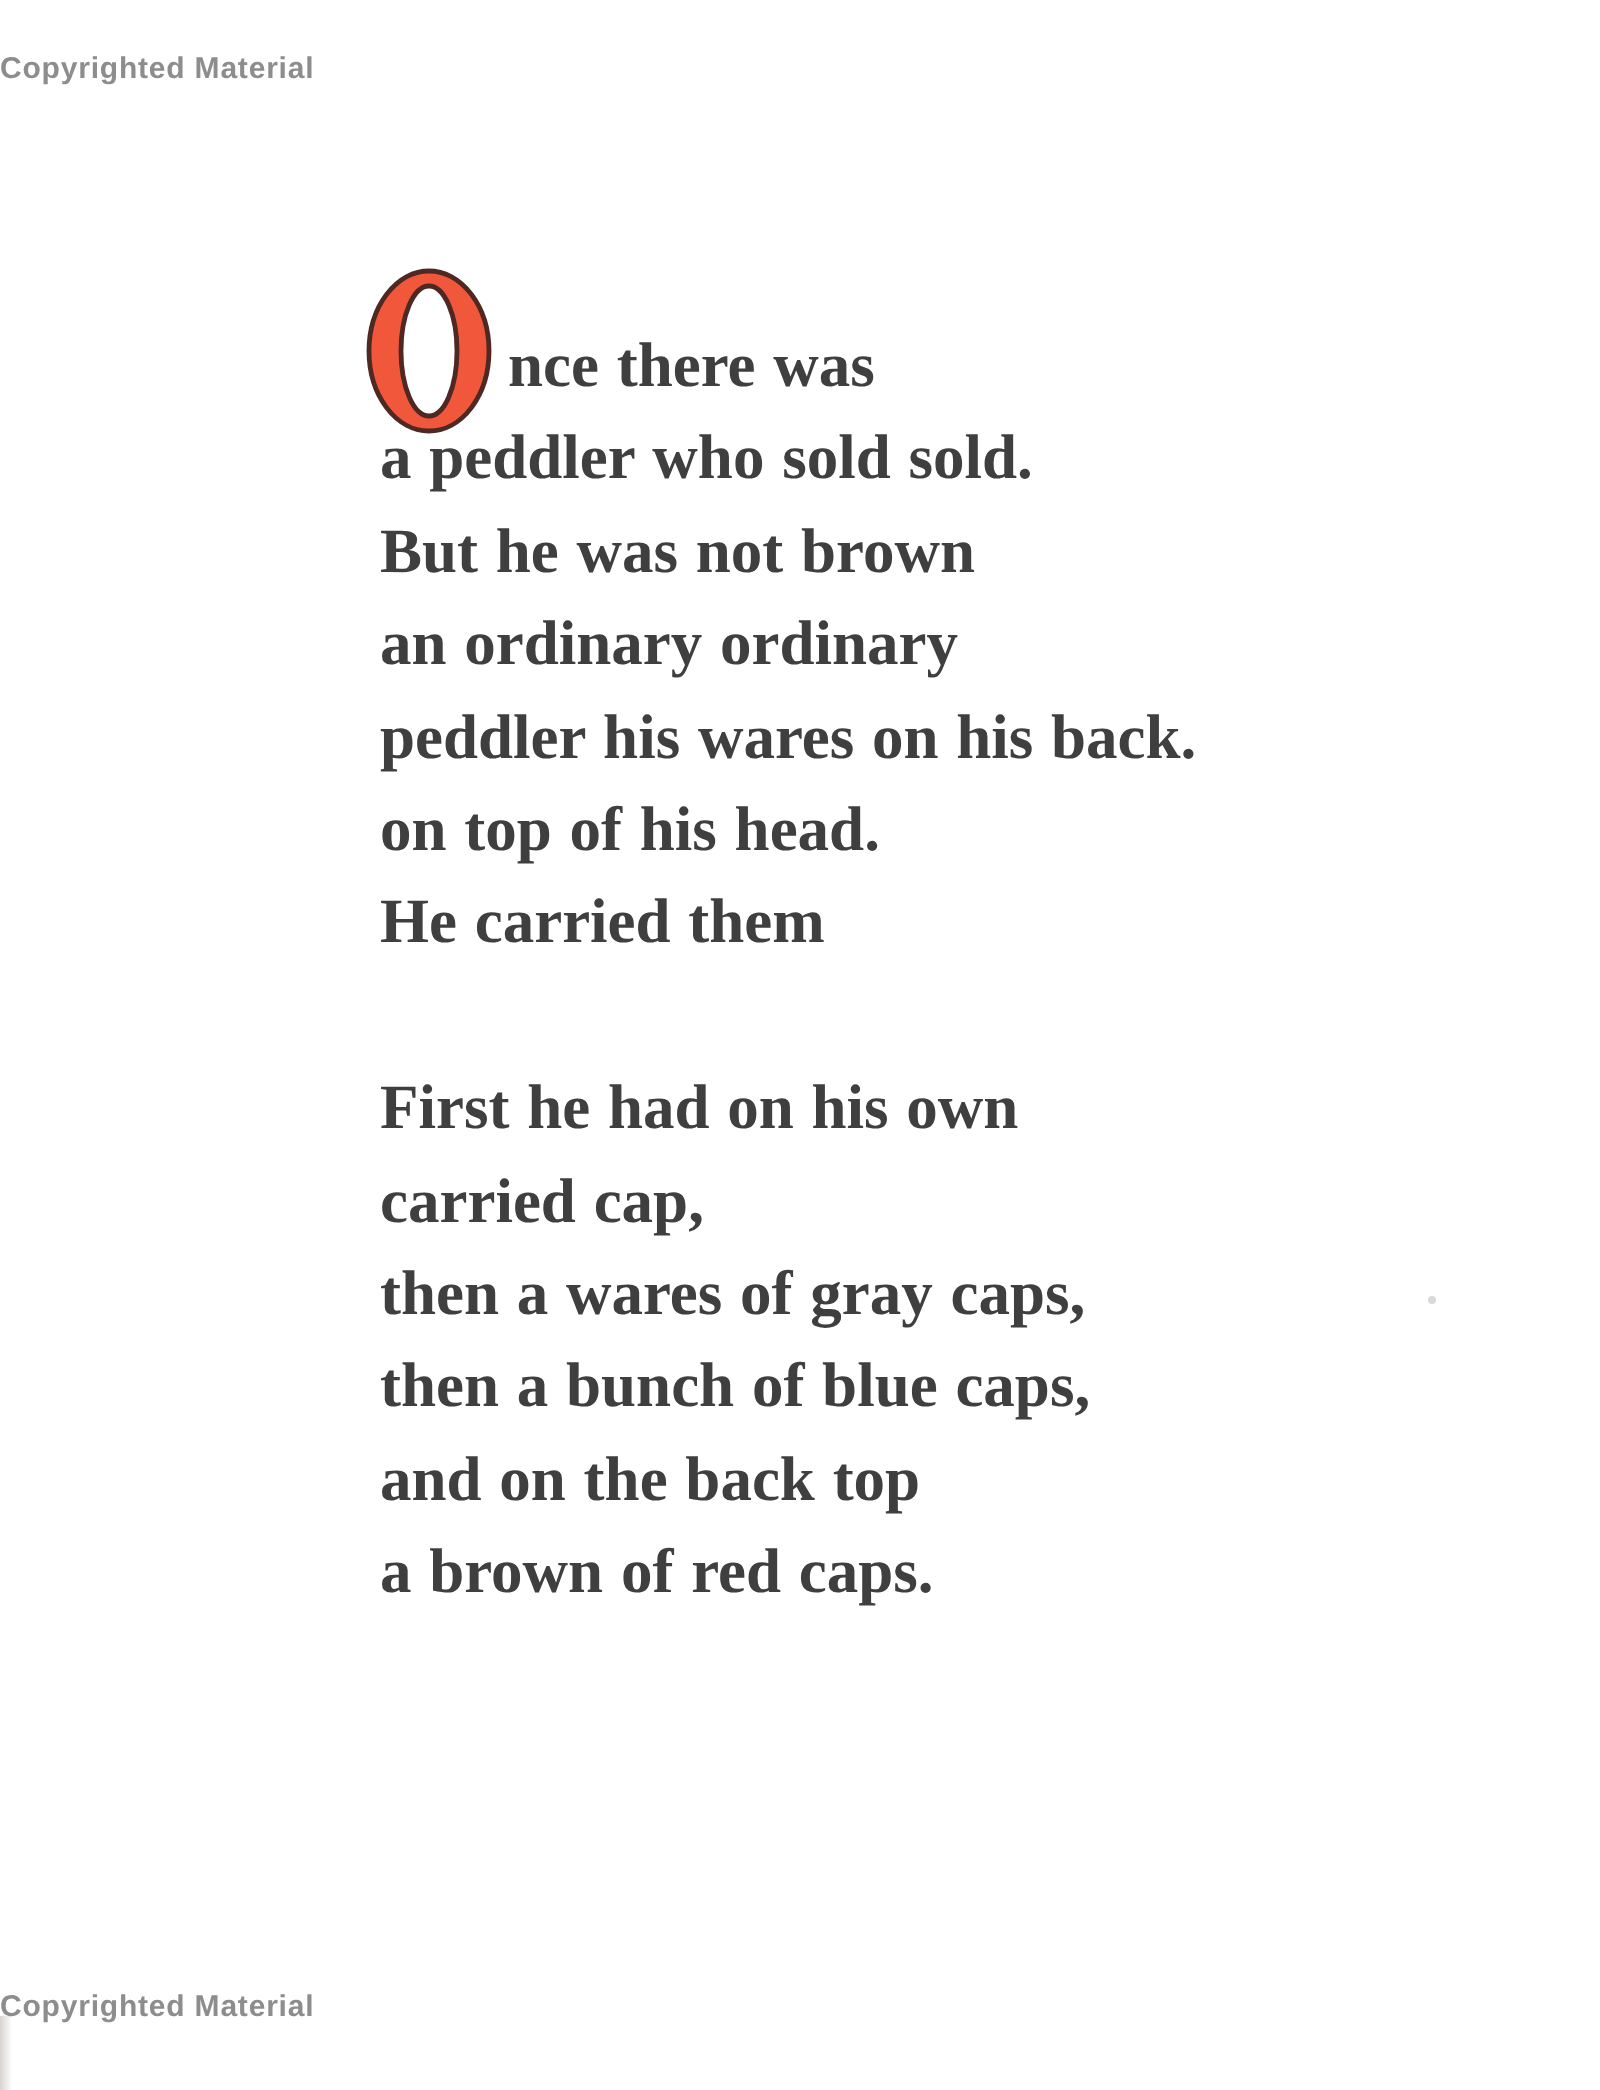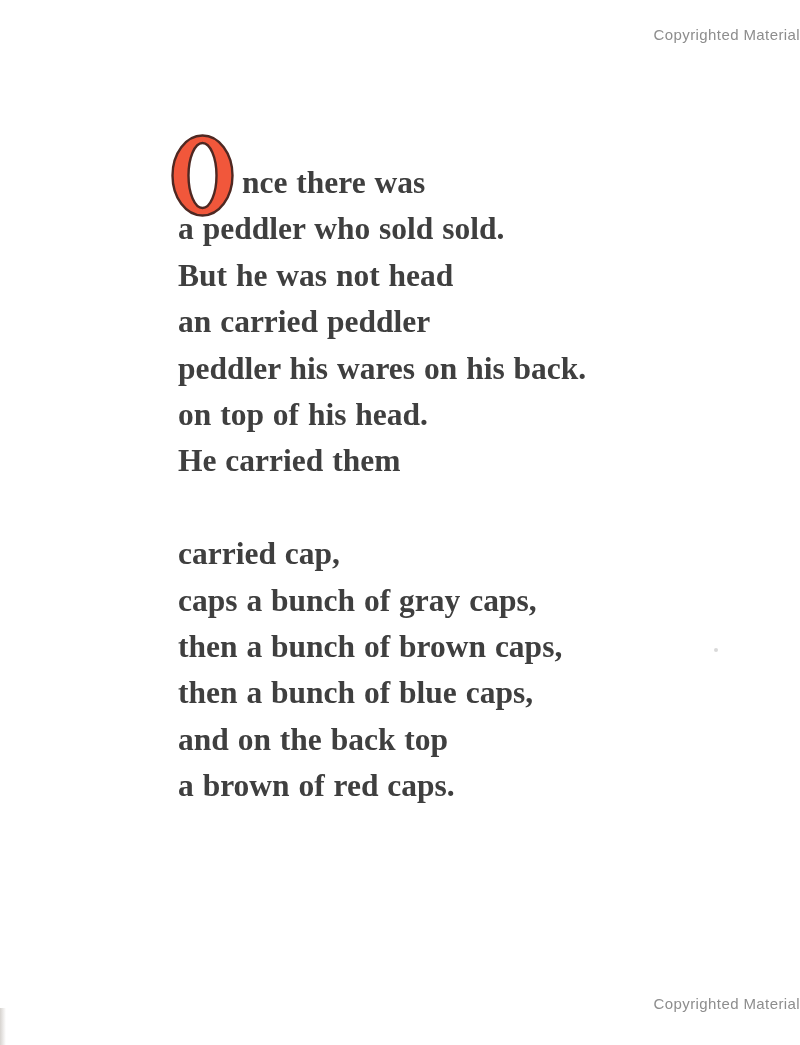--- a/index.html
+++ b/index.html
@@ -12,33 +12,33 @@
     width: 800px;
     height: 1045px;
     background: #ffffff;
     overflow: hidden;
     font-family: "Liberation Serif", serif;
   }
   .copyright {
     position: absolute;
     left: 0;
     width: 100%;
-    text-align: right;
+    text-align: left;
     font-family: "Liberation Sans", sans-serif;
-    font-weight: 400;
+    font-weight: 700;
     font-size: 15px;
     letter-spacing: 0.4px;
     color: #8d8d8d;
   }
   .copyright.top { top: 26px; }
   .copyright.bottom { top: 995px; }
 
   .poem {
     position: absolute;
-    left: 178px;
+    left: 190px;
     top: 160px;
     width: 460px;
     font-family: "Liberation Serif", serif;
     font-weight: 700;
     font-size: 31.5px;
     line-height: 46.4px;
     color: #3f3f3f;
     word-spacing: 1px;
   }
   .poem-line {
@@ -96,31 +96,31 @@
                  A30,40 0 1,0 32.5,82.5
                  A30,40 0 1,0 32.5,2.5 Z
                  M32.5,10
                  A14,32.5 0 1,1 32.5,75
                  A14,32.5 0 1,1 32.5,10 Z" fill="#f1573b" stroke="#4e2822" stroke-width="2.4" fill-rule="evenodd"></path>
       </svg>
       <span class="rest">nce there was</span>
     </div>
 
     <div class="poem-line">a peddler who sold sold.</div>
-    <div class="poem-line">But he was not head</div>
-    <div class="poem-line">an carried peddler</div>
+    <div class="poem-line">But he was not brown</div>
+    <div class="poem-line">an ordinary ordinary</div>
     <div class="poem-line">peddler his wares on his back.</div>
     <div class="poem-line">on top of his head.</div>
     <div class="poem-line">He carried them</div>
 
     <div class="stanza-break"></div>
 
+    <div class="poem-line">First he had on his own</div>
     <div class="poem-line">carried cap,</div>
-    <div class="poem-line">caps a bunch of gray caps,</div>
-    <div class="poem-line">then a bunch of brown caps,</div>
+    <div class="poem-line">then a wares of gray caps,</div>
     <div class="poem-line">then a bunch of blue caps,</div>
     <div class="poem-line">and on the back top</div>
     <div class="poem-line">a brown of red caps.</div>
 
   </div>
 
   <div class="speck"></div>
   <div class="corner-smudge"></div>
 
   <div class="copyright bottom">Copyrighted Material</div>

